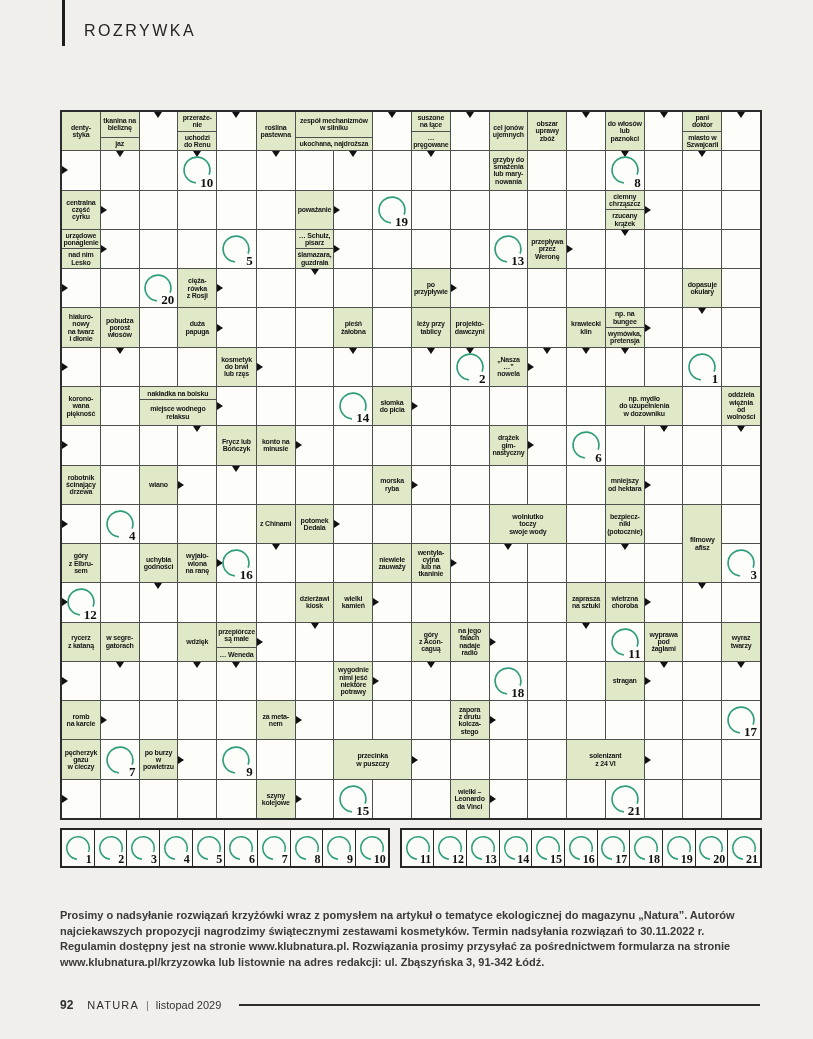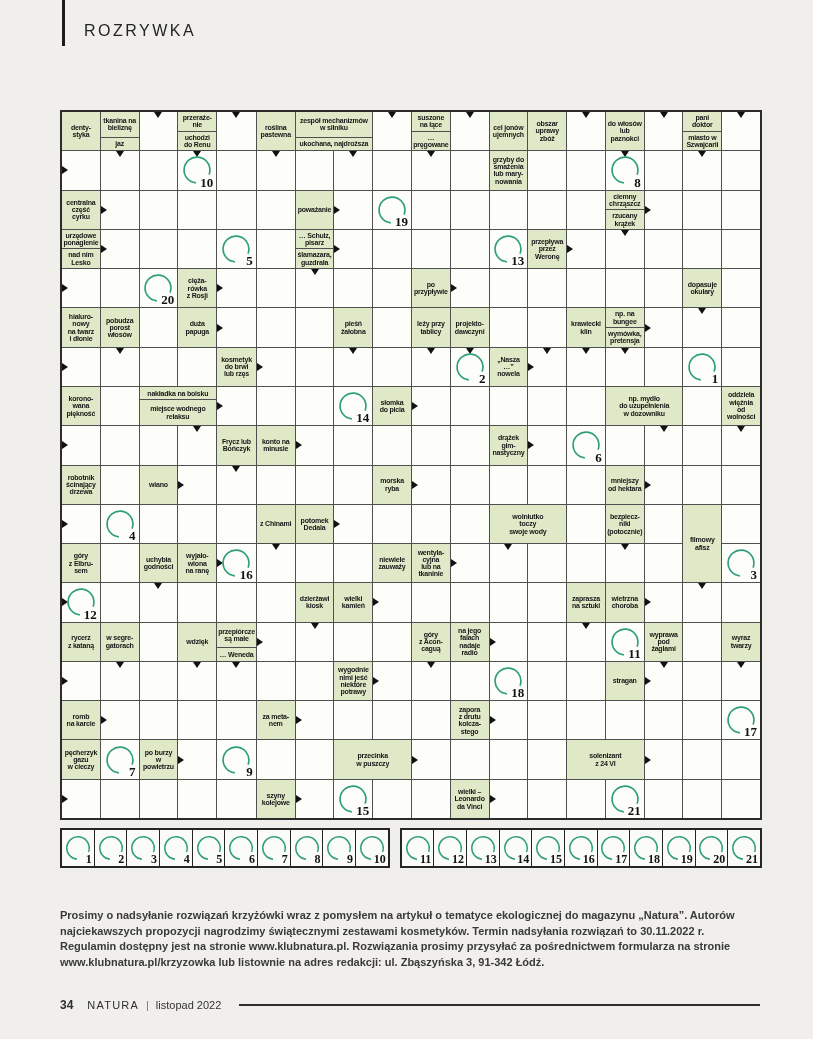--- a/index.html
+++ b/index.html
@@ -1210,18 +1210,18 @@
           <circle cx="15" cy="15" r="12.5" fill="none" stroke="#2f9e7c" stroke-width="1.6" stroke-dasharray="62 17" transform="rotate(95 15 15)"></circle>
         </svg>
         <b class="num">21</b>
       </div>
     </div>
   </div>
 
 <p class="note">Prosimy o nadsyłanie rozwiązań krzyżówki wraz z pomysłem na artykuł o tematyce ekologicznej do magazynu „Natura”. Autorów najciekawszych propozycji nagrodzimy świątecznymi zestawami kosmetyków. Termin nadsyłania rozwiązań to 30.11.2022 r. Regulamin dostępny jest na stronie www.klubnatura.pl. Rozwiązania prosimy przysyłać za pośrednictwem formularza na stronie www.klubnatura.pl/krzyzowka lub listownie na adres redakcji: ul. Zbąszyńska 3, 91-342 Łódź.</p>
 
 <div class="pagefoot">
-  <span class="pf-num">34</span>
+  <span class="pf-num">92</span>
   <span class="pf-mag">NATURA</span>
   <span class="pf-sep">|</span>
-  <span class="pf-issue">listopad 2022</span>
+  <span class="pf-issue">listopad 2029</span>
   <span class="pf-rule"></span>
 </div>
 
 </body></html>

